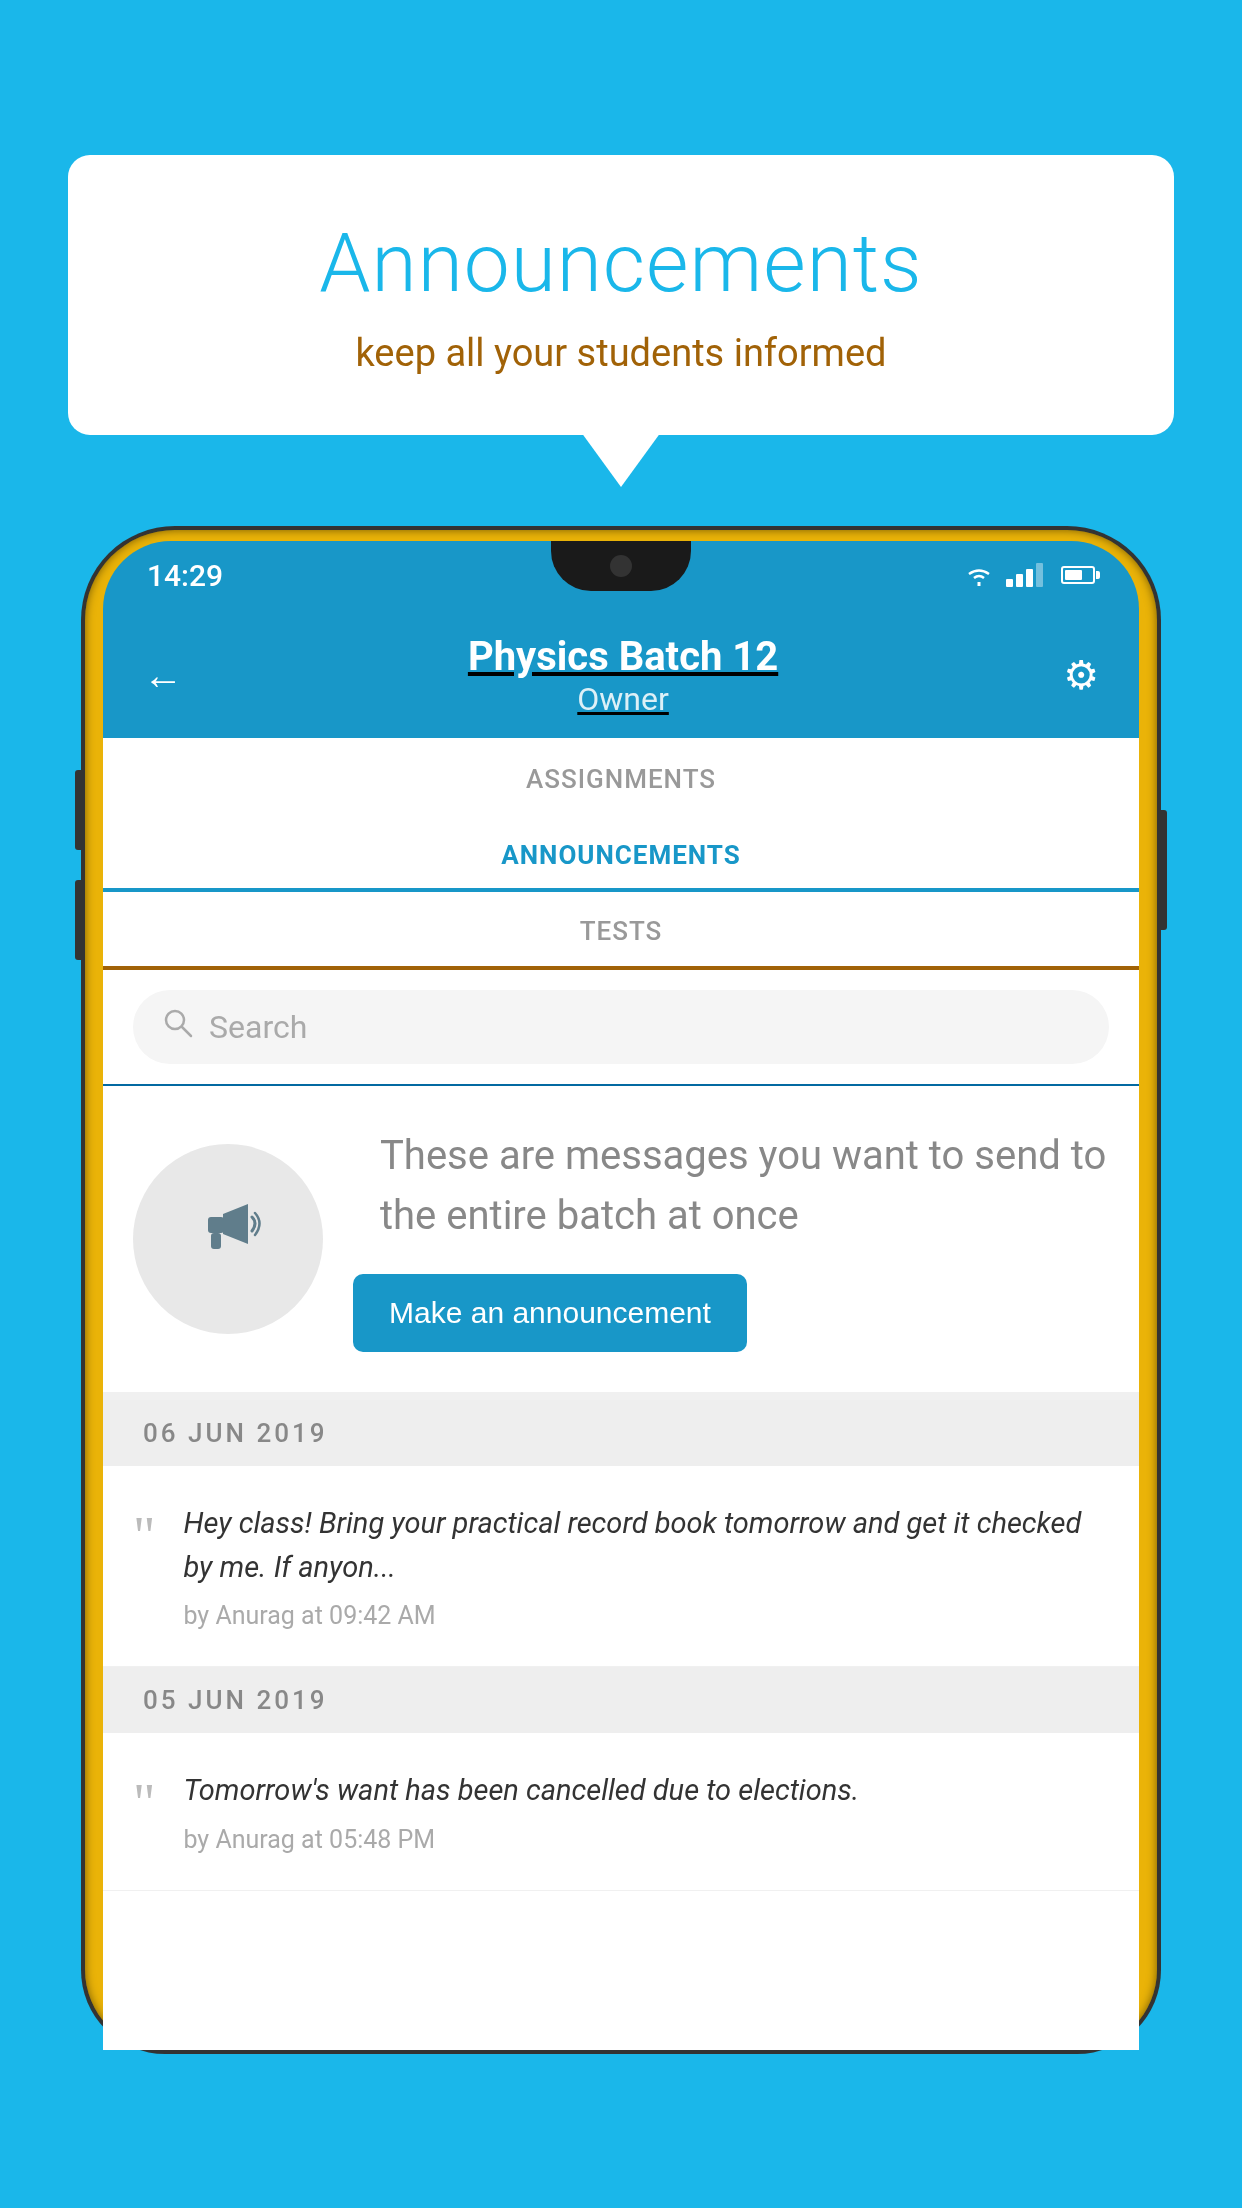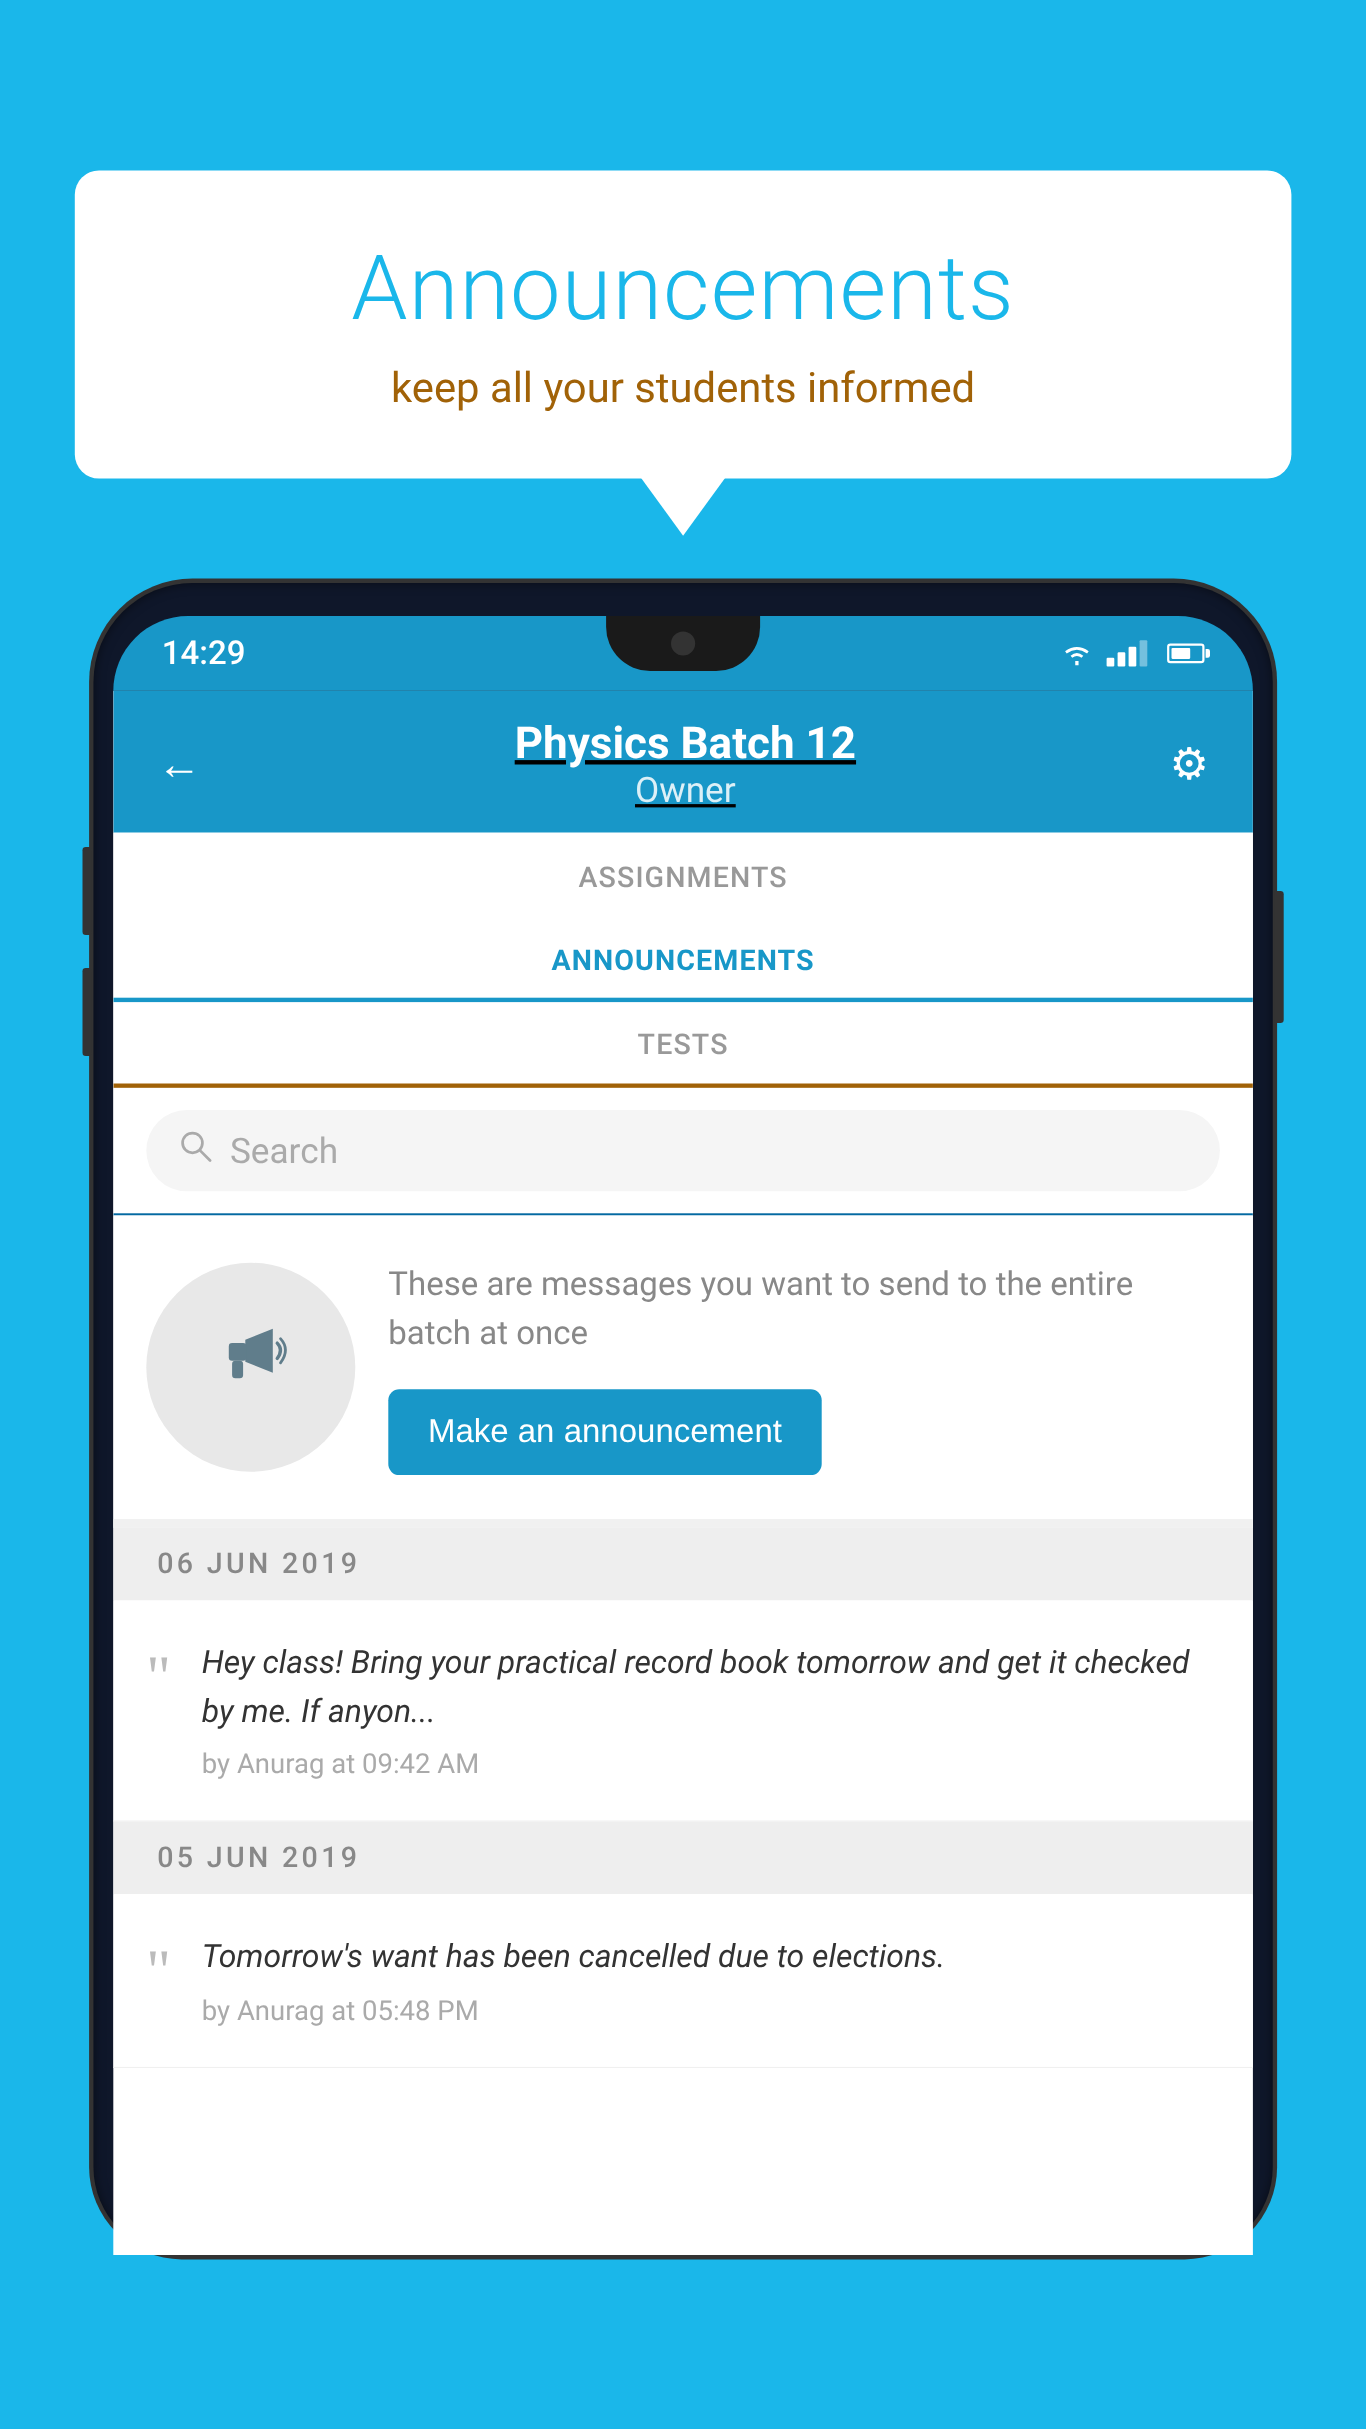--- a/index.html
+++ b/index.html
@@ -63,23 +63,23 @@
     
     .phone-container {
       position: absolute;
       top: 530px;
       left: 85px;
       right: 85px;
       bottom: 0;
     }
 
     .phone-outer {
-      background: #0f172a;
+      background: #eab308;
       border-radius: 90px 90px 80px 80px;
-      padding: 30px 18px 0 18px;
+      padding: 11px 18px 0 18px;
       width: 100%;
       height: 1520px;
       position: relative;
       box-shadow: 0 0 0 4px #333, inset 0 0 10px rgba(0,0,0,0.5);
     }
 
     
     .phone-status-bar {
       background: #1897c8;
       height: 68px;
@@ -254,23 +254,24 @@
       font-size: 80px;
       color: #5a7a9a;
     }
 
     .announcement-right {
       flex: 1;
     }
 
     .announcement-desc {
       color: #888;
-      font-size: 30px;
+      font-size: 40px;
       line-height: 1.5;
       margin-bottom: 28px;
+      margin-left: 27px;
     }
 
     .announce-btn {
       background: #1897c8;
       color: white;
       border: none;
       border-radius: 10px;
       padding: 22px 36px;
       font-size: 30px;
       font-weight: 500;

